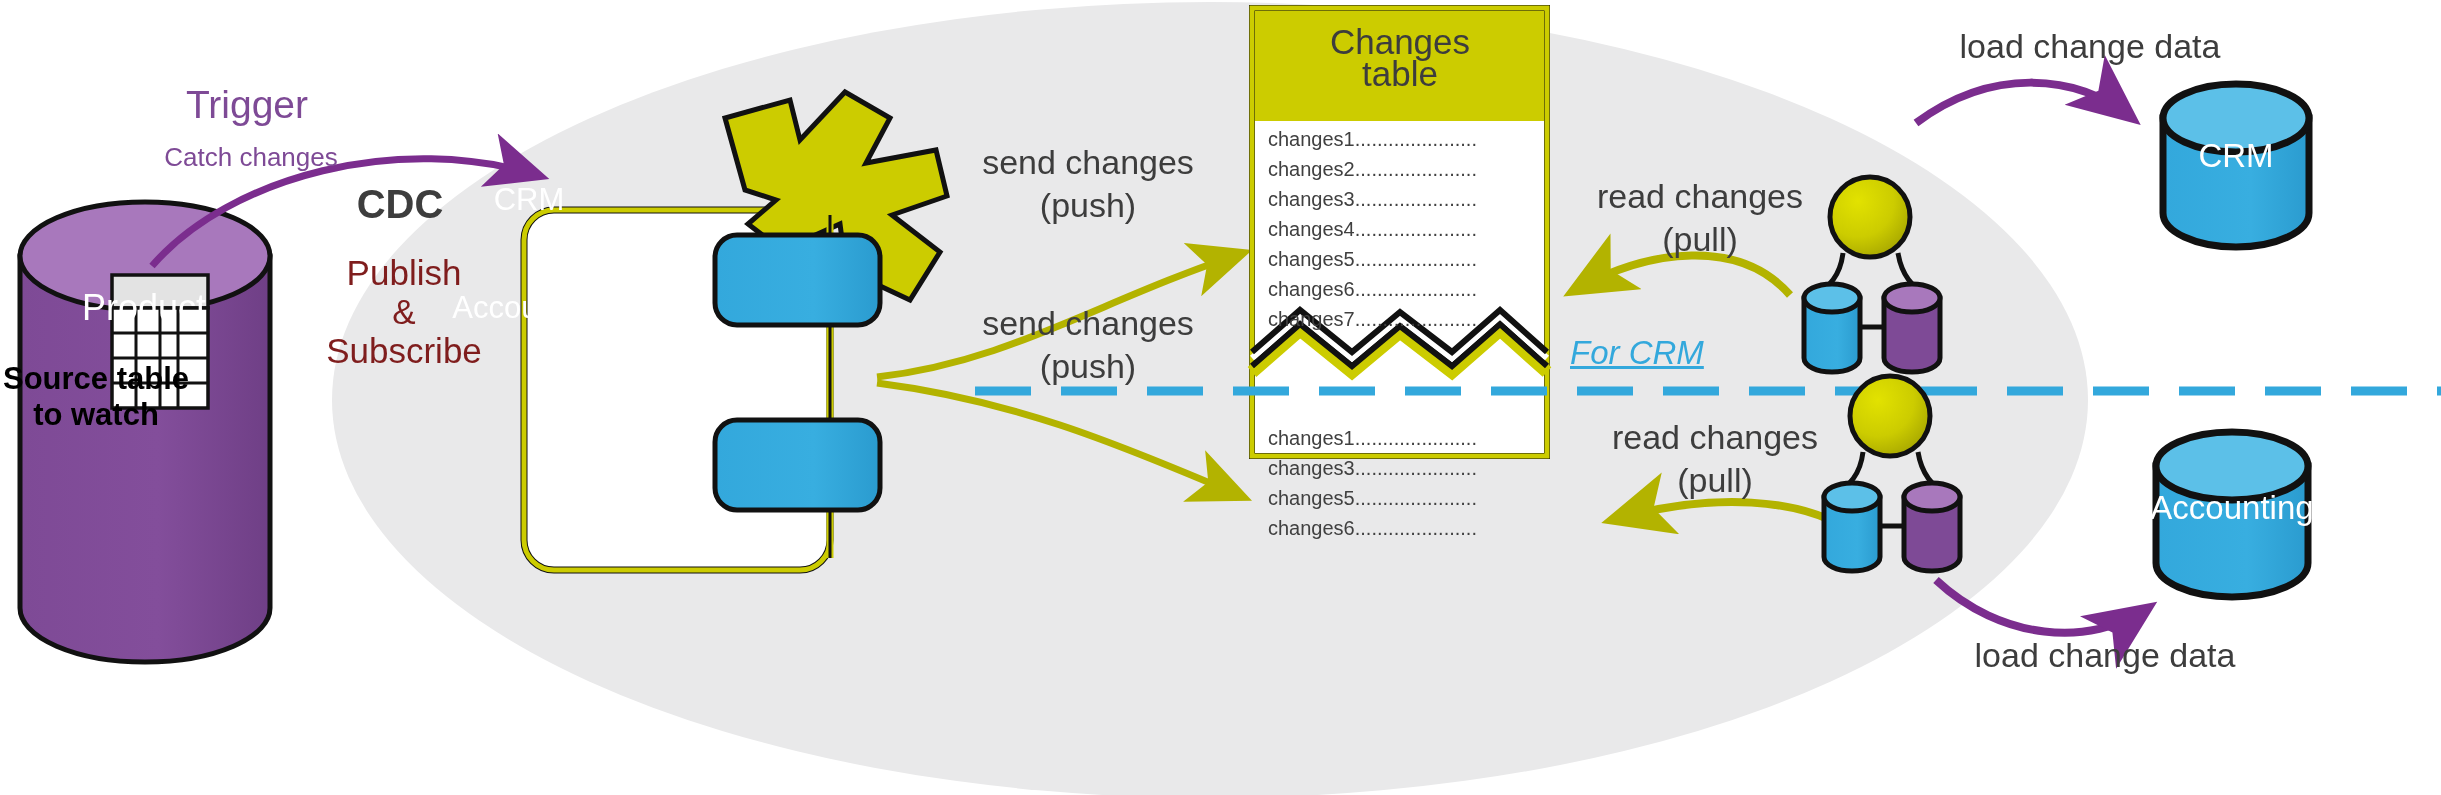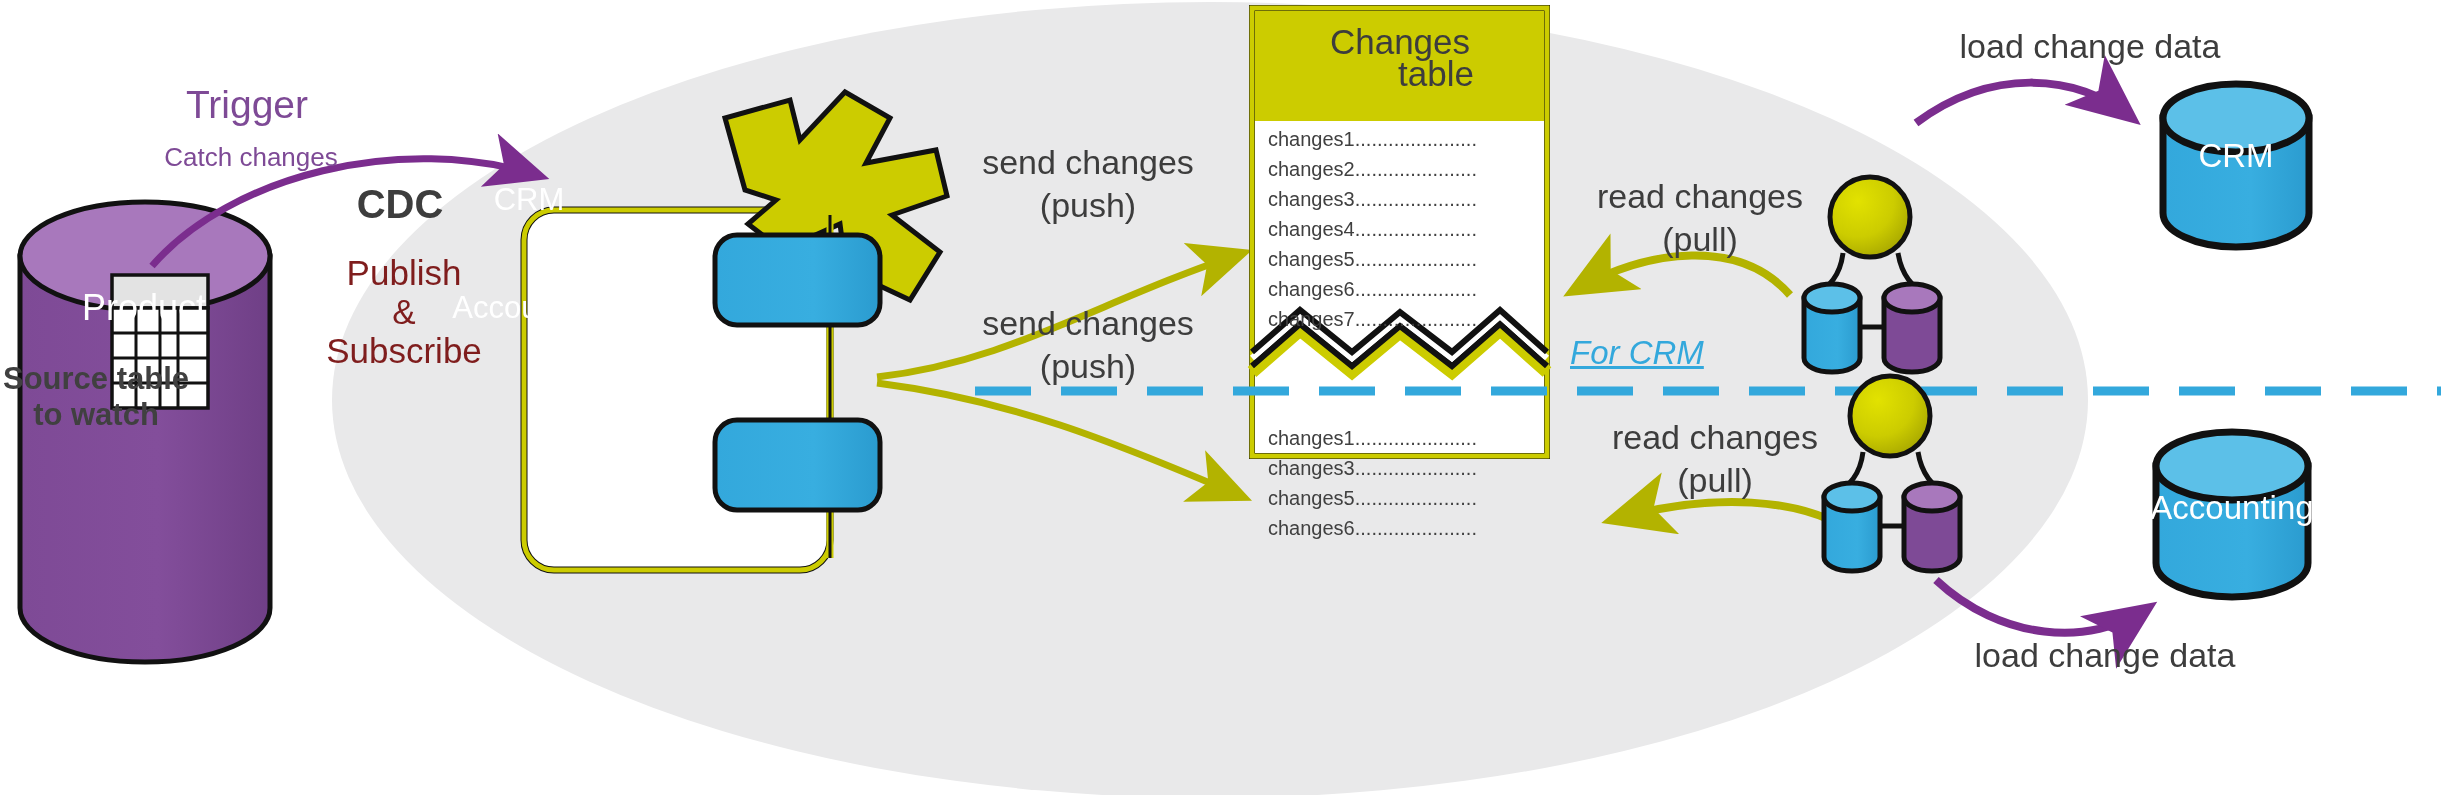--- a/index.html
+++ b/index.html
@@ -5,21 +5,21 @@
   html,body{margin:0;padding:0;background:#ffffff;}
   body{width:2441px;height:795px;overflow:hidden;font-family:"Liberation Sans","DejaVu Sans",sans-serif;}
   #stage{position:relative;width:2441px;height:795px;background:#ffffff;}
   #stage svg{position:absolute;left:0;top:0;width:2441px;height:795px;}
 
   .txt{position:absolute;white-space:pre;line-height:1.12;}
   .c{transform:translateX(-50%);text-align:center;}
 
   .lbl-purple-big{color:#7E4A96;font-size:39px;}
   .lbl-purple-sm{color:#7E4A96;font-size:26px;}
-  .lbl-purple-bold{color:#404040;font-size:31px;font-weight:bold;}
+  .lbl-purple-bold{color:#000000;font-size:31px;font-weight:bold;}
   .lbl-dark{color:#3D3D3D;font-size:34px;}
   .lbl-cdc{color:#3D3D3D;font-size:40px;font-weight:bold;}
   .lbl-pub{color:#7f1d1d;font-size:35px;}
   .lbl-blue-it{color:#33A8DC;font-size:33px;font-style:italic;}
   .lbl-chg-title{color:#3D3D3D;font-size:35px;}
   .lbl-row{color:#404040;font-size:20px;}
   .lbl-white{color:#ffffff;text-align:center;}
 </style>
 </head>
 <body>
@@ -156,21 +156,21 @@
   <div class="txt c lbl-pub" style="left:404px;top:331px;">Subscribe</div>
   <div class="txt c" style="left:529px;top:183px;color:#ffffff;font-size:31px;">CRM</div>
   <div class="txt c" style="left:529px;top:291px;color:#ffffff;font-size:31px;">Accounting</div>
 
   <div class="txt c lbl-dark" style="left:1088px;top:143px;">send changes</div>
   <div class="txt c lbl-dark" style="left:1088px;top:186px;">(push)</div>
   <div class="txt c lbl-dark" style="left:1088px;top:304px;">send changes</div>
   <div class="txt c lbl-dark" style="left:1088px;top:347px;">(push)</div>
 
   <div class="txt c lbl-chg-title" style="left:1400px;top:22px;">Changes</div>
-  <div class="txt c lbl-chg-title" style="left:1400px;top:54px;margin-left:36px;">table</div>
+  <div class="txt c lbl-chg-title" style="left:1400px;top:54px;">table</div>
 
   <div class="txt lbl-row" style="left:1268px;top:128px;">changes1......................</div>
   <div class="txt lbl-row" style="left:1268px;top:158px;">changes2......................</div>
   <div class="txt lbl-row" style="left:1268px;top:188px;">changes3......................</div>
   <div class="txt lbl-row" style="left:1268px;top:218px;">changes4......................</div>
   <div class="txt lbl-row" style="left:1268px;top:248px;">changes5......................</div>
   <div class="txt lbl-row" style="left:1268px;top:278px;">changes6......................</div>
   <div class="txt lbl-row" style="left:1268px;top:308px;">changes7......................</div>
 
   <div class="txt lbl-row" style="left:1268px;top:427px;">changes1......................</div>

